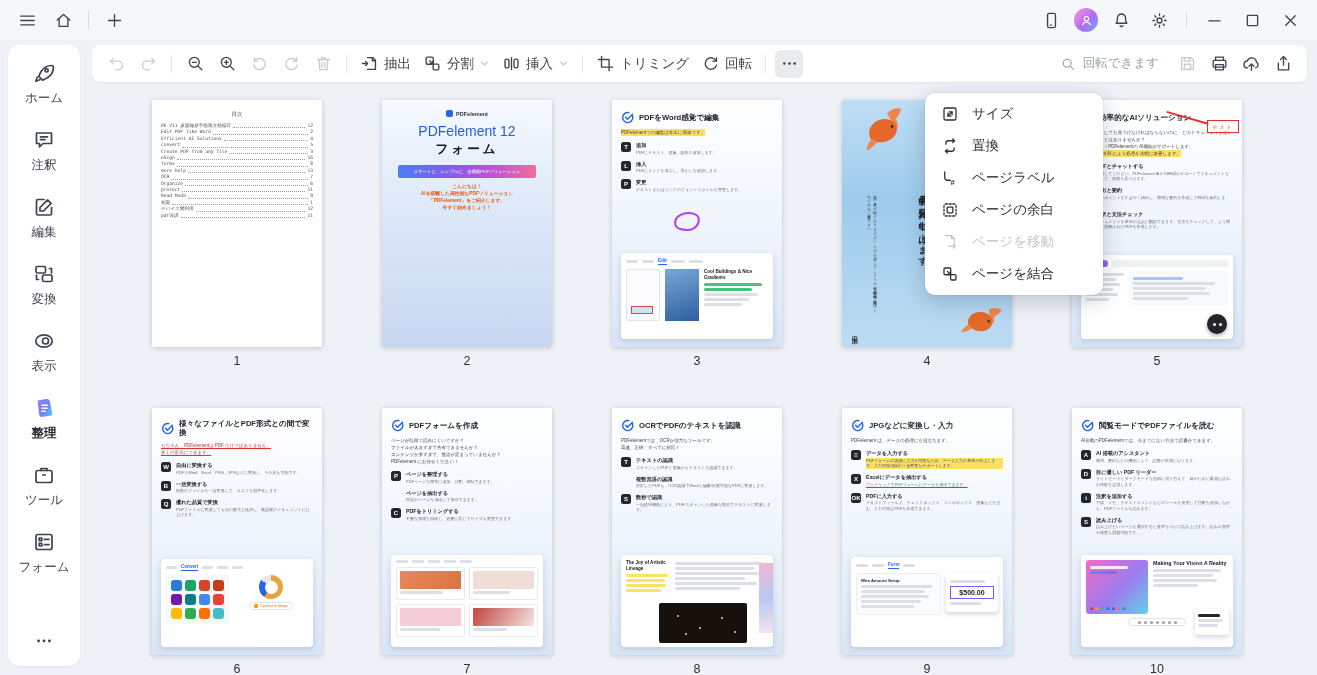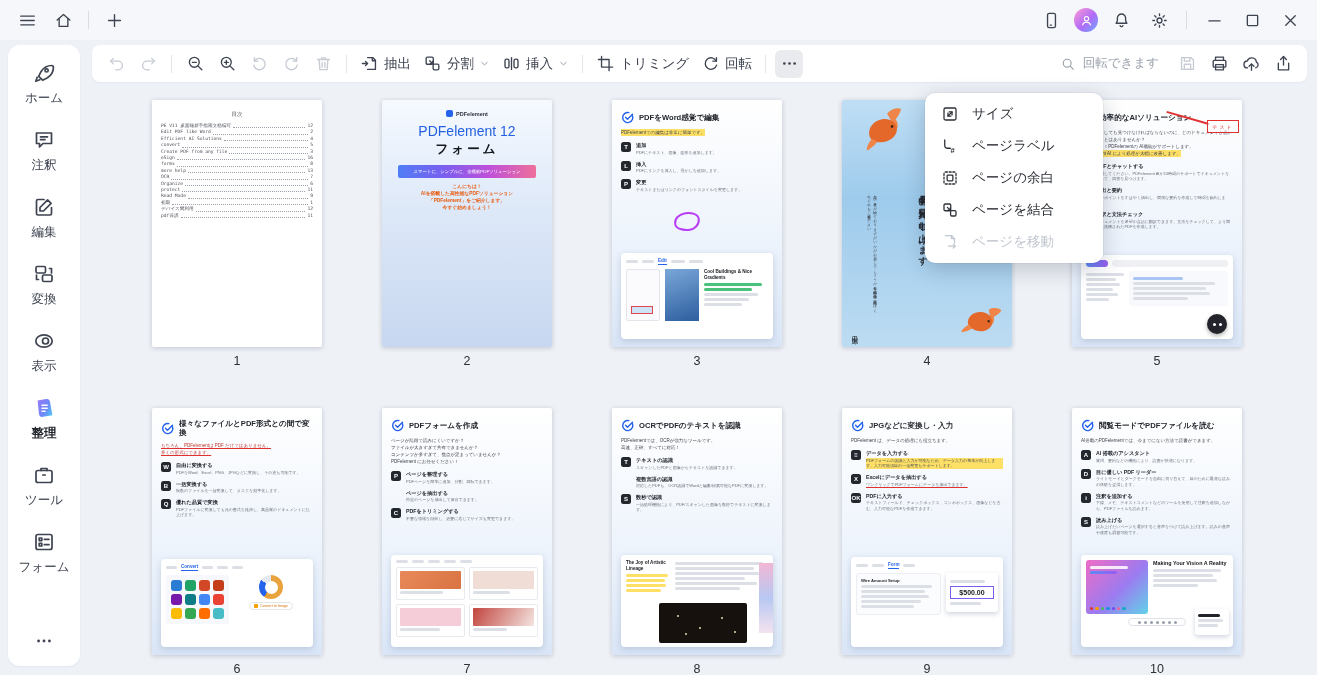--- a/index.html
+++ b/index.html
@@ -1122,50 +1122,61 @@
           <path d="M9.3 14.7 14.7 9.3"></path>
           <path d="M10.8 9.3h3.9v3.9"></path>
           <path d="M13.2 14.7H9.3v-3.9"></path>
         </svg>
       </span>
       <span>サイズ</span>
     </div>
     <div class="menu-item">
       <span>
         <svg viewBox="0 0 24 24" fill="none" stroke="currentColor" stroke-width="1.7" stroke-linecap="round" stroke-linejoin="round">
+          <path d="M6.5 9.5v-1A3.5 3.5 0 0 1 10 5h8"></path>
+          <path d="M15.5 2.5 18 5l-2.5 2.5"></path>
+          <path d="M17.5 14.5v1a3.5 3.5 0 0 1-3.5 3.5H6"></path>
+          <path d="M8.5 21.5 6 19l2.5-2.5"></path>
+        </svg>
+      </span>
+      <span>置換</span>
+    </div>
+    <div class="menu-item">
+      <span>
+        <svg viewBox="0 0 24 24" fill="none" stroke="currentColor" stroke-width="1.7" stroke-linecap="round" stroke-linejoin="round">
           <path d="M5 4v7.5A3.5 3.5 0 0 0 8.5 15H12.5"></path>
           <text x="12.5" y="21.5" font-size="10" fill="currentColor" stroke="none" font-weight="bold" font-family="sans-serif">#</text>
         </svg>
       </span>
       <span>ページラベル</span>
     </div>
     <div class="menu-item">
       <span>
         <svg viewBox="0 0 24 24" fill="none" stroke="currentColor" stroke-width="1.7" stroke-linecap="round" stroke-linejoin="round">
           <rect x="4" y="4" width="16" height="16" rx="2" stroke-dasharray="2.7 2.2"></rect>
           <rect x="8.2" y="8.2" width="7.6" height="7.6" rx="1"></rect>
         </svg>
       </span>
       <span>ページの余白</span>
+    </div>
+    <div class="menu-item disabled">
+      <span>
+        <svg viewBox="0 0 24 24" fill="none" stroke="currentColor" stroke-width="1.7" stroke-linecap="round" stroke-linejoin="round">
+          <path d="M6 3.5h8l4 4v5.5"></path>
+          <path d="M14 3.5v4h4"></path>
+          <path d="M10 17.5h9"></path>
+          <path d="M16.5 15 19 17.5 16.5 20"></path>
+        </svg>
+      </span>
+      <span>ページを移動</span>
     </div>
     <div class="menu-item">
       <span>
         <svg viewBox="0 0 24 24" fill="none" stroke="currentColor" stroke-width="1.7" stroke-linecap="round" stroke-linejoin="round">
           <rect x="4" y="4" width="9" height="9" rx="1.6"></rect>
           <rect x="12.8" y="12.8" width="7.2" height="7.2" rx="1.6"></rect>
           <path d="M8.5 8.5l3.7 3.7"></path>
           <path d="M12.2 9.4v2.8H9.4"></path>
         </svg>
       </span>
       <span>ページを結合</span>
     </div>
-    <div class="menu-item disabled">
-      <span>
-        <svg viewBox="0 0 24 24" fill="none" stroke="currentColor" stroke-width="1.7" stroke-linecap="round" stroke-linejoin="round">
-          <path d="M6 3.5h8l4 4v5.5"></path>
-          <path d="M14 3.5v4h4"></path>
-          <path d="M10 17.5h9"></path>
-          <path d="M16.5 15 19 17.5 16.5 20"></path>
-        </svg>
-      </span>
-      <span>ページを移動</span>
-    </div>
   </div>
 
 </body></html>

